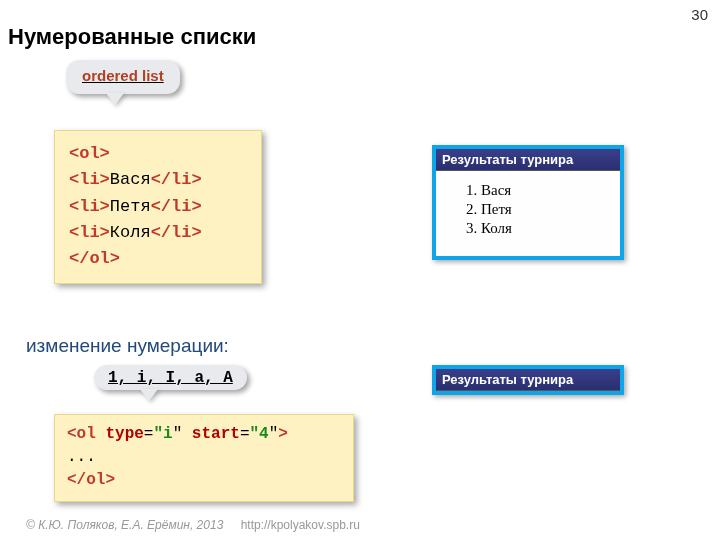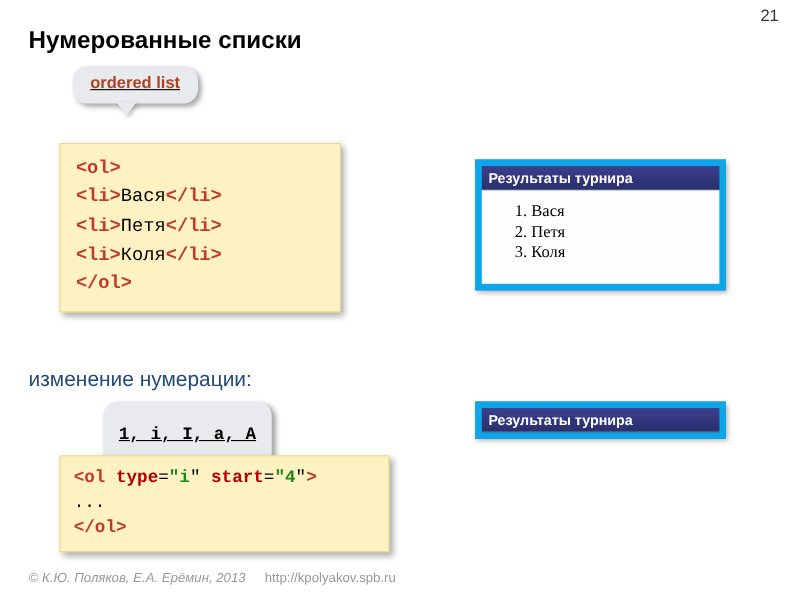--- a/index.html
+++ b/index.html
@@ -14,21 +14,21 @@
   .page-number {
     position: absolute;
     top: 6px;
     right: 12px;
     font-size: 15px;
     color: #333;
   }
   .slide-title {
     position: absolute;
     top: 24px;
-    left: 26px;
+    left: 8px;
     font-size: 22px;
     font-weight: bold;
     color: #000;
   }
   .callout {
     position: absolute;
     background: #e8eaed;
     border-radius: 13px;
     padding: 7px 16px 8px 16px;
     box-shadow: 3px 3px 5px rgba(0,0,0,0.35);
@@ -47,56 +47,56 @@
     width: 0; height: 0;
     border-left: 9px solid transparent;
     border-right: 9px solid transparent;
     border-top: 12px solid #e8eaed;
     filter: drop-shadow(2px 2px 2px rgba(0,0,0,0.25));
   }
   .callout-top .callout-tail { bottom:-11px; left: 40px; }
   .callout-mid {
     top: 365px;
     left: 94px;
-    padding: 20px 14px;
+    padding: 2px 14px;
   }
   .callout-mid .mono { font-family: "Courier New", monospace; font-weight: bold; font-size: 16px; color:#000; }
   .callout-mid .callout-tail { bottom:-11px; left: 46px; }
 
   .codebox {
     position: absolute;
     background: #fff2c2;
     border: 1px solid #e6d98a;
     box-shadow: 3px 3px 6px rgba(0,0,0,0.35);
     font-family: "Courier New", monospace;
     font-size: 17px;
     line-height: 1.55;
     padding: 10px 14px;
     white-space: pre;
     color: #000;
   }
   .codebox .tag { color: #c03a2b; font-weight: bold; }
   .codebox .attr { color: #b00000; font-weight: bold; }
   .codebox .val { color: #1a8a1a; font-weight: bold; }
-  .codebox1 { top: 130px; left: 54px; width: 256px; }
+  .codebox1 { top: 130px; left: 54px; width: 208px; }
   .codebox2 { top: 414px; left: 54px; width: 300px; font-size:16px; padding:8px 12px; line-height:1.45;}
 
   .subheading {
     position: absolute;
     top: 335px;
     left: 26px;
     font-size: 19px;
     color: #224a7a;
   }
 
   .window {
     position: absolute;
-    width: 228px;
-    border: 6px solid #0ea5e9;
-    background: #3b82f6;
+    width: 192px;
+    border: 4px solid #0ea5e9;
+    background: #0c4a6e;
     box-shadow: 2px 2px 5px rgba(0,0,0,0.35);
   }
   .window1 { top: 145px; left: 432px; }
   .window2 { top: 365px; left: 432px; }
   .titlebar {
     background: linear-gradient(#3a3f8a, #2a2f70);
     color: #fff;
     font-size: 13px;
     font-weight: bold;
     padding: 3px 6px;
@@ -120,21 +120,21 @@
     left: 26px;
     font-size: 12px;
     color: #999;
     font-style: italic;
   }
   .footer .url { font-style: normal; margin-left: 14px; margin-top: 30px; }
 </style>
 </head>
 <body>
 
-<div class="page-number">21</div>
+<div class="page-number">30</div>
 <div class="slide-title">Нумерованные списки</div>
 
 <div class="callout callout-top">
   <div class="line1">ordered list</div>
   <div class="callout-tail"></div>
 </div>
 
 <div class="codebox codebox1"><span class="tag"><span>&lt;</span><span>ol</span><span>&gt;</span></span>
 <span class="tag"><span>&lt;</span><span>li</span><span>&gt;</span></span><span>Вася</span><span class="tag"><span>&lt;/</span><span>li</span><span>&gt;</span></span>
 <span class="tag"><span>&lt;</span><span>li</span><span>&gt;</span></span><span>Петя</span><span class="tag"><span>&lt;/</span><span>li</span><span>&gt;</span></span>

